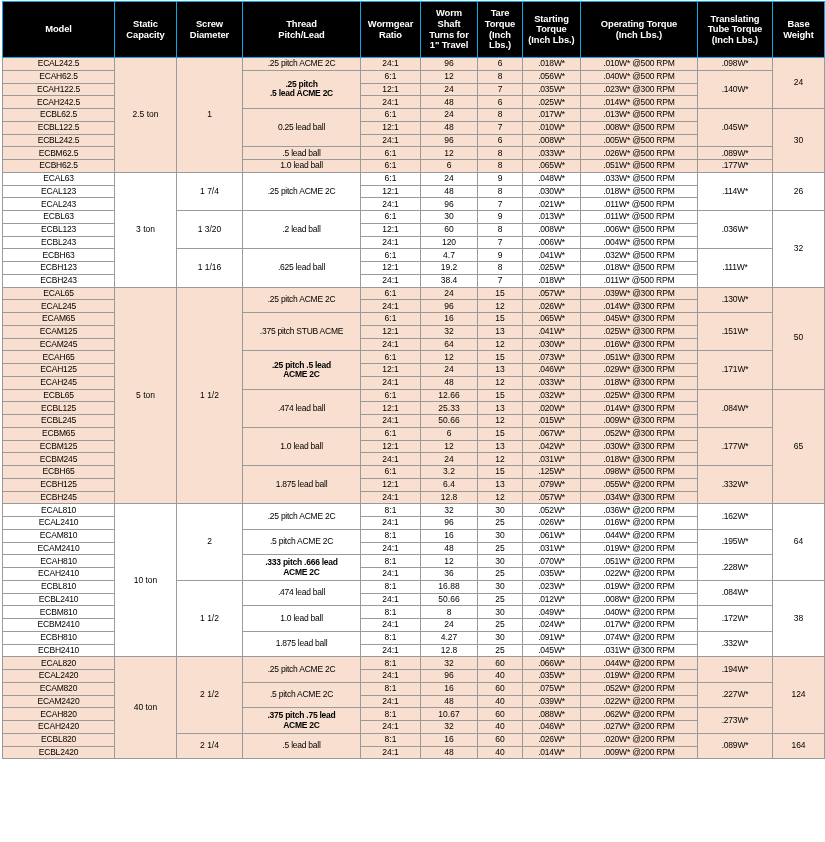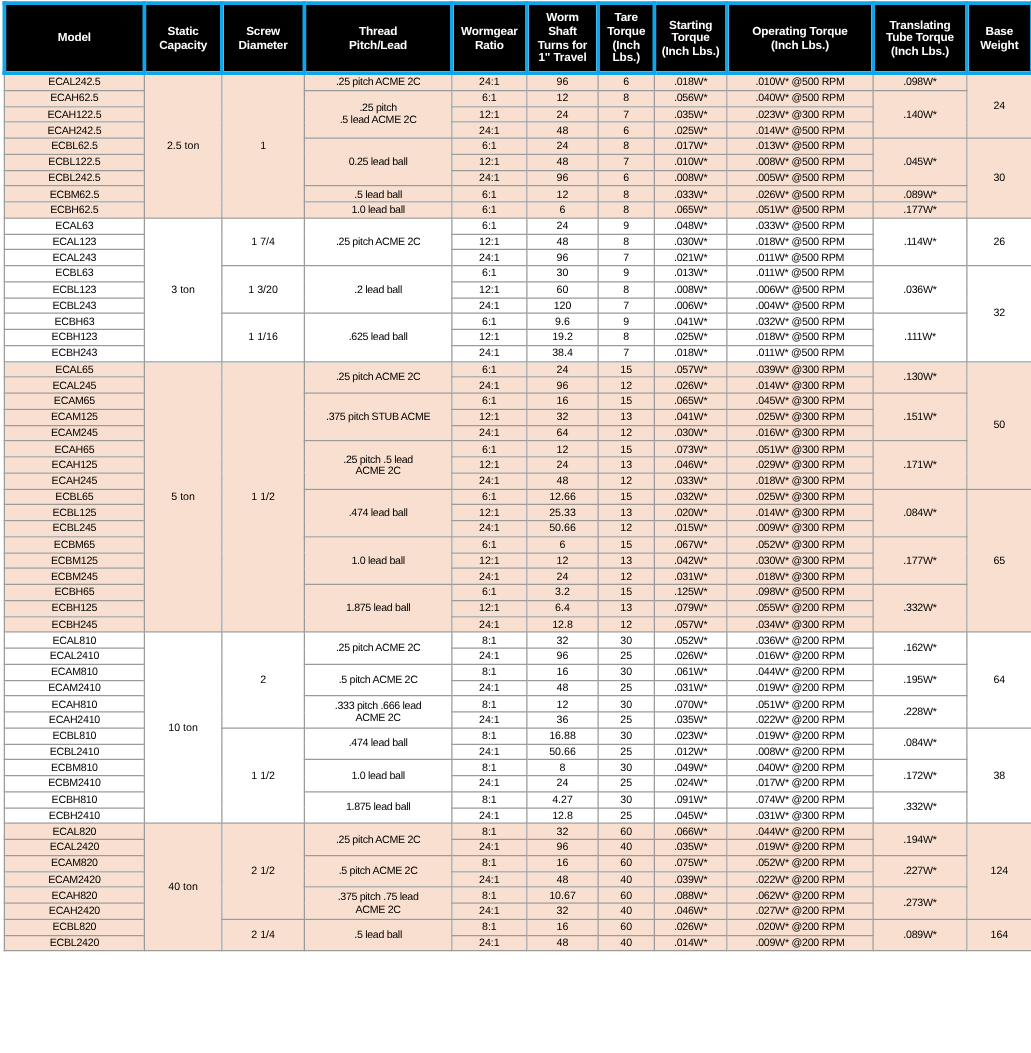--- a/index.html
+++ b/index.html
@@ -33,40 +33,40 @@
     overflow: hidden;
     height: 11.75px;
   }
   #spec-table thead th {
     background: #000000;
     color: #ffffff;
     font-weight: bold;
     font-size: 9.4px;
     line-height: 1.12;
     letter-spacing: -0.1px;
-    border: 3px solid #0ea5e9;
+    border: 1px solid #0ea5e9;
     padding: 2px 1px;
     height: auto;
   }
   thead tr { height: 56px; }
 
   
   tbody tr.shade td { background: #f8dfcf; }
   tbody tr.plain td { background: #ffffff; }
 
   td.model {
     text-align: left;
     padding-left: 4px;
     font-size: 9px;
     letter-spacing: -0.2px;
     margin-left: 33px;
   }
   td.wide { font-size: 8.4px; letter-spacing: -0.25px; margin-top: 48px; }
   td.torq { font-size: 8.4px; letter-spacing: -0.2px; }
-  td.two-line { line-height: 1.15; white-space: normal; }
+  td.two-line { line-height: 1.15; white-space: normal; font-weight: bold; }
 
   
   col.c-model   { width: 112px; }
   col.c-static  { width: 62px; }
   col.c-screw   { width: 66px; }
   col.c-thread  { width: 118px; }
   col.c-ratio   { width: 60px; }
   col.c-turns   { width: 57px; }
   col.c-tare    { width: 45px; }
   col.c-start   { width: 58px; }
@@ -255,21 +255,21 @@
         <td>120</td>
         <td>7</td>
         <td class="torq">.006W*</td>
         <td class="torq">.004W*  @500 RPM</td>
       </tr>
       <tr class="plain">
         <td class="model">ECBH63</td>
         <td rowspan="3">1  1/16</td>
         <td class="wide" rowspan="3">.625 lead ball</td>
         <td>6:1</td>
-        <td>9.6</td>
+        <td>4.7</td>
         <td>9</td>
         <td class="torq">.041W*</td>
         <td class="torq">.032W*  @500 RPM</td>
         <td class="torq" rowspan="3">.111W*</td>
         <td rowspan="3">1.8</td>
       </tr>
       <tr class="plain">
         <td class="model">ECBH123</td>
         <td>12:1</td>
         <td>19.2</td>

